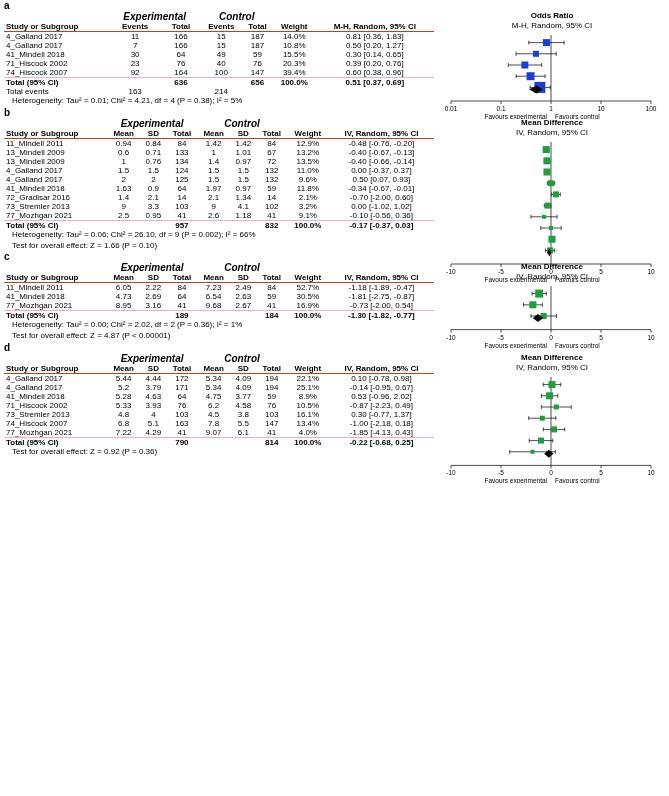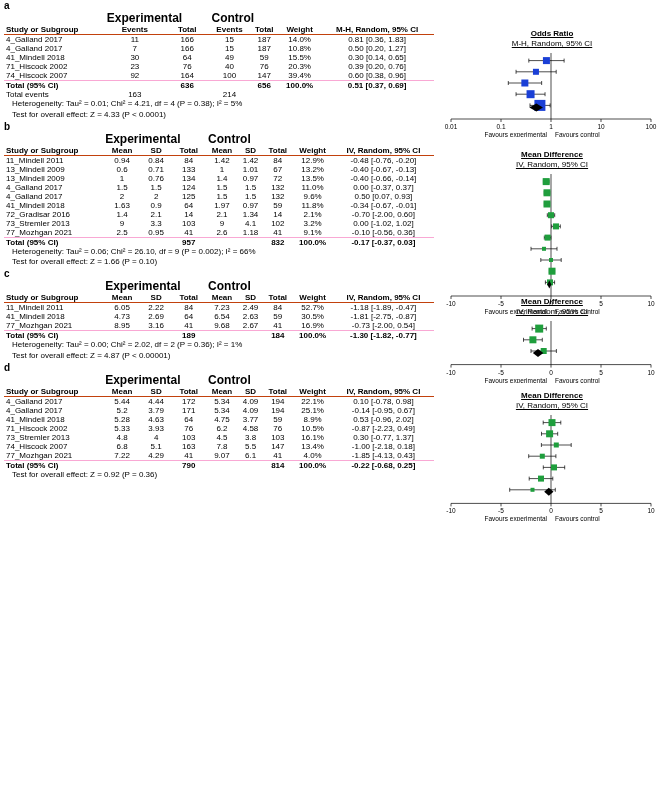--- a/index.html
+++ b/index.html
@@ -2,27 +2,27 @@
 <html><head>
 <meta charset="utf-8">
 <style>
   html,body{margin:0;padding:0;background:#fff;}
   body{width:669px;height:796px;font-family:"Liberation Sans",sans-serif;color:#000;}
   .page{position:relative;width:669px;height:796px;overflow:hidden;}
   .panel{position:relative;width:669px;}
   .panel-letter{font-weight:bold;font-size:10px;padding-left:4px;}
   table.fp{border-collapse:collapse;font-size:8px;width:430px;margin-left:4px;}
   table.fp td,table.fp th{padding:0 2px;white-space:nowrap;}
-  .grp{font-weight:bold;font-size:12px;}
+  .grp{text-align:center;font-weight:bold;font-size:10px;font-style:italic;}
   .hdr td{font-weight:bold;font-size:8px;border-bottom:1px solid #c2410c;padding-bottom:1px;}
   .c{text-align:center;}
   .l{text-align:left;}
   .total td{font-weight:bold;border-top:1px solid #f9a8d4;padding-top:1px;}
   .notes{font-size:8px;margin-left:12px;line-height:1.35;}
-  .plotwrap{position:absolute;top:18px;right:2px;width:230px;text-decoration:underline;}
+  .plotwrap{position:absolute;top:0;right:2px;width:230px;}
   .plot-title{font-size:8px;font-weight:bold;text-align:center;line-height:1.25;}
   .plot-sub{font-size:8px;text-align:center;line-height:1.25;}
   svg{display:block;}
 </style>
 </head>
 <body>
 
 <div class="page">
   <div id="panels-root">
       <div class="panel">
@@ -106,21 +106,20 @@
                 <td></td>
                 <td class="c">214</td>
                 <td></td>
                 <td></td>
                 <td></td>
               </tr>
             </tbody>
           </table>
           <div class="notes">
             <div>Heterogeneity: Tau² = 0.01; Chi² = 4.21, df = 4 (P = 0.38); I² = 5%</div>
-            <div>Test for overall effect: Z = 4.33 (P &lt; 0.0001)</div>
           </div>
           <div class="plotwrap">
             <div class="plot-title">Odds Ratio</div>
             <div class="plot-sub">M-H, Random, 95% CI</div>
             <svg width="228" height="88">
               <line x1="114" y1="4" x2="114" y2="70" stroke="#000" stroke-width="0.7"></line>
               <line x1="91.81512503836436" y1="11.6" x2="127.12255448652147" y2="11.6" stroke="#000" stroke-width="0.7"></line>
               <line x1="91.81512503836436" y1="9.6" x2="91.81512503836436" y2="13.6" stroke="#000" stroke-width="0.7"></line>
               <line x1="127.12255448652147" y1="9.6" x2="127.12255448652147" y2="13.6" stroke="#000" stroke-width="0.7"></line>
               <rect x="105.92425094393249" y="8.1" width="7" height="7" fill="#1a3fd6"></rect>

